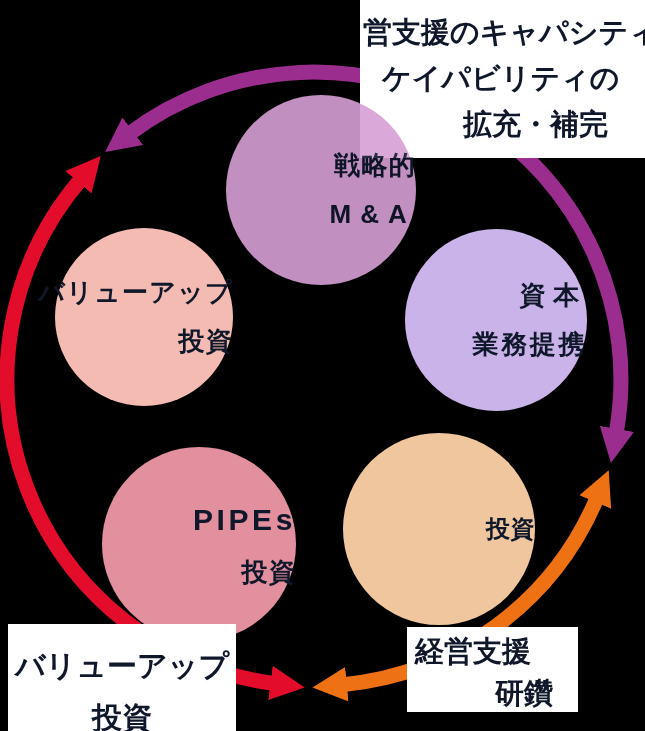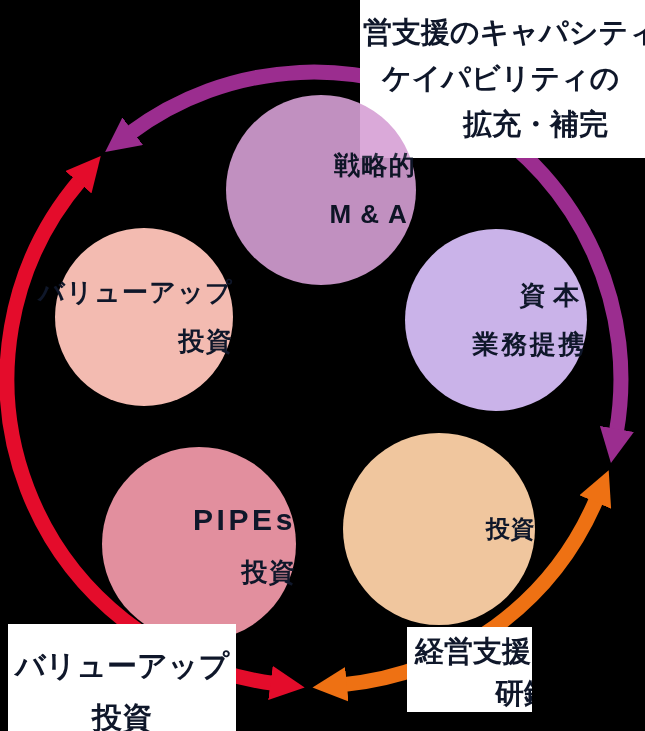--- a/index.html
+++ b/index.html
@@ -2,21 +2,21 @@
 <html><head>
 <meta charset="utf-8">
 <style>
   html,body{margin:0;padding:0;background:#000;}
   .stage{position:relative;width:645px;height:731px;overflow:hidden;
          font-family:"Liberation Sans","DejaVu Sans",sans-serif;font-weight:700;color:#0f172a;}
   .stage svg.arcs{position:absolute;left:0;top:0;z-index:1;}
   .whitebox{position:absolute;background:#ffffff;overflow:hidden;}
   .box-top{left:360px;top:-12px;width:352px;height:170px;z-index:2;}
   .box-bl{left:8px;top:624px;width:228px;height:110px;z-index:4;text-align:center;}
-  .box-br{left:407px;top:627px;width:125px;height:85px;z-index:4;}
+  .box-br{left:407px;top:627px;width:125px;height:85px;z-index:4;padding-left:46px;}
   .cap{position:absolute;font-size:29px;line-height:1;white-space:nowrap;}
   .box-top .c1{left:3px;top:30px;}
   .box-top .c2{left:22px;top:76px;}
   .box-top .c3{left:103px;top:122px;}
   .box-bl .c1{left:0;right:0;top:27px;font-size:30px;}
   .box-bl .c2{left:0;right:0;top:79px;font-size:30px;}
   .box-br .c1{left:8px;top:10px;}
   .box-br .c2{left:88px;top:52px;}
   .circle{position:absolute;border-radius:50%;z-index:3;display:flex;flex-direction:column;
           align-items:flex-end;justify-content:center;text-align:center;}

